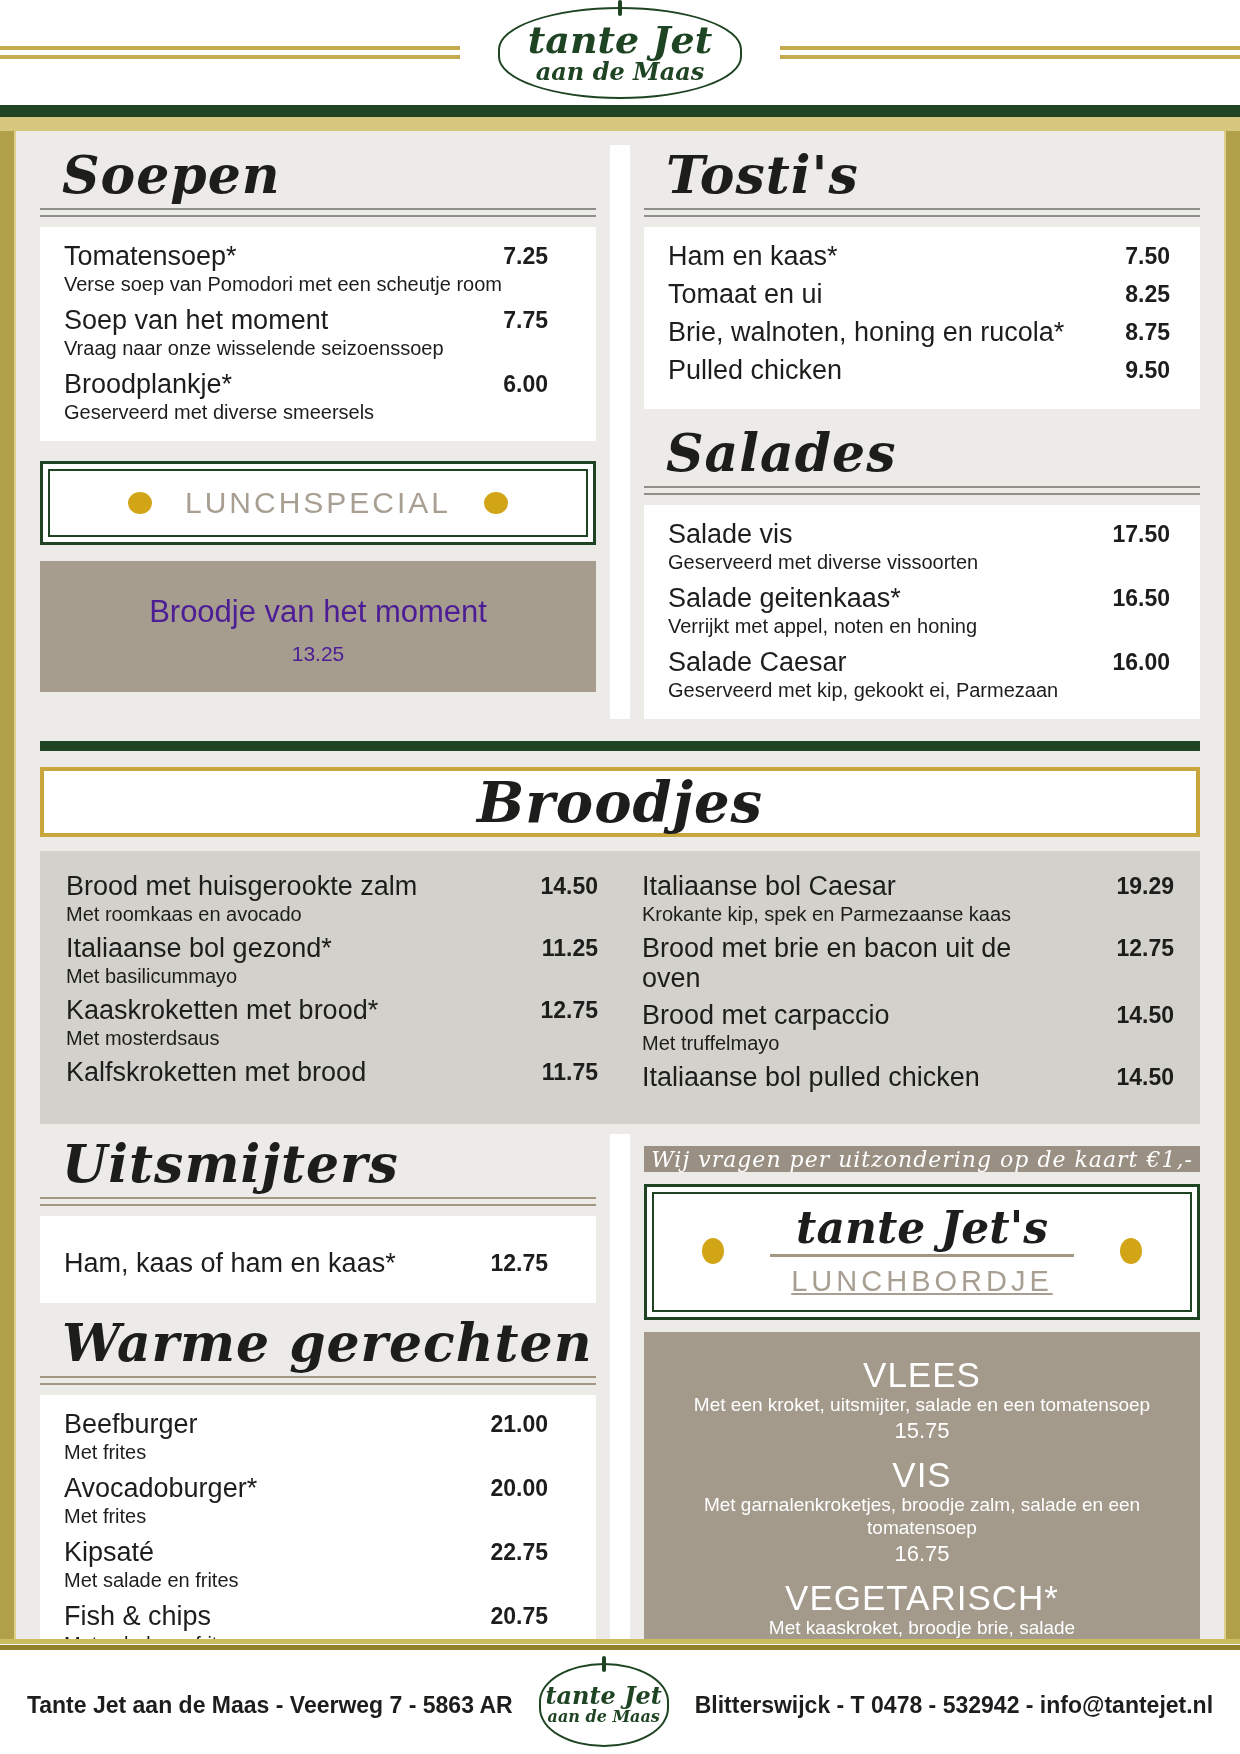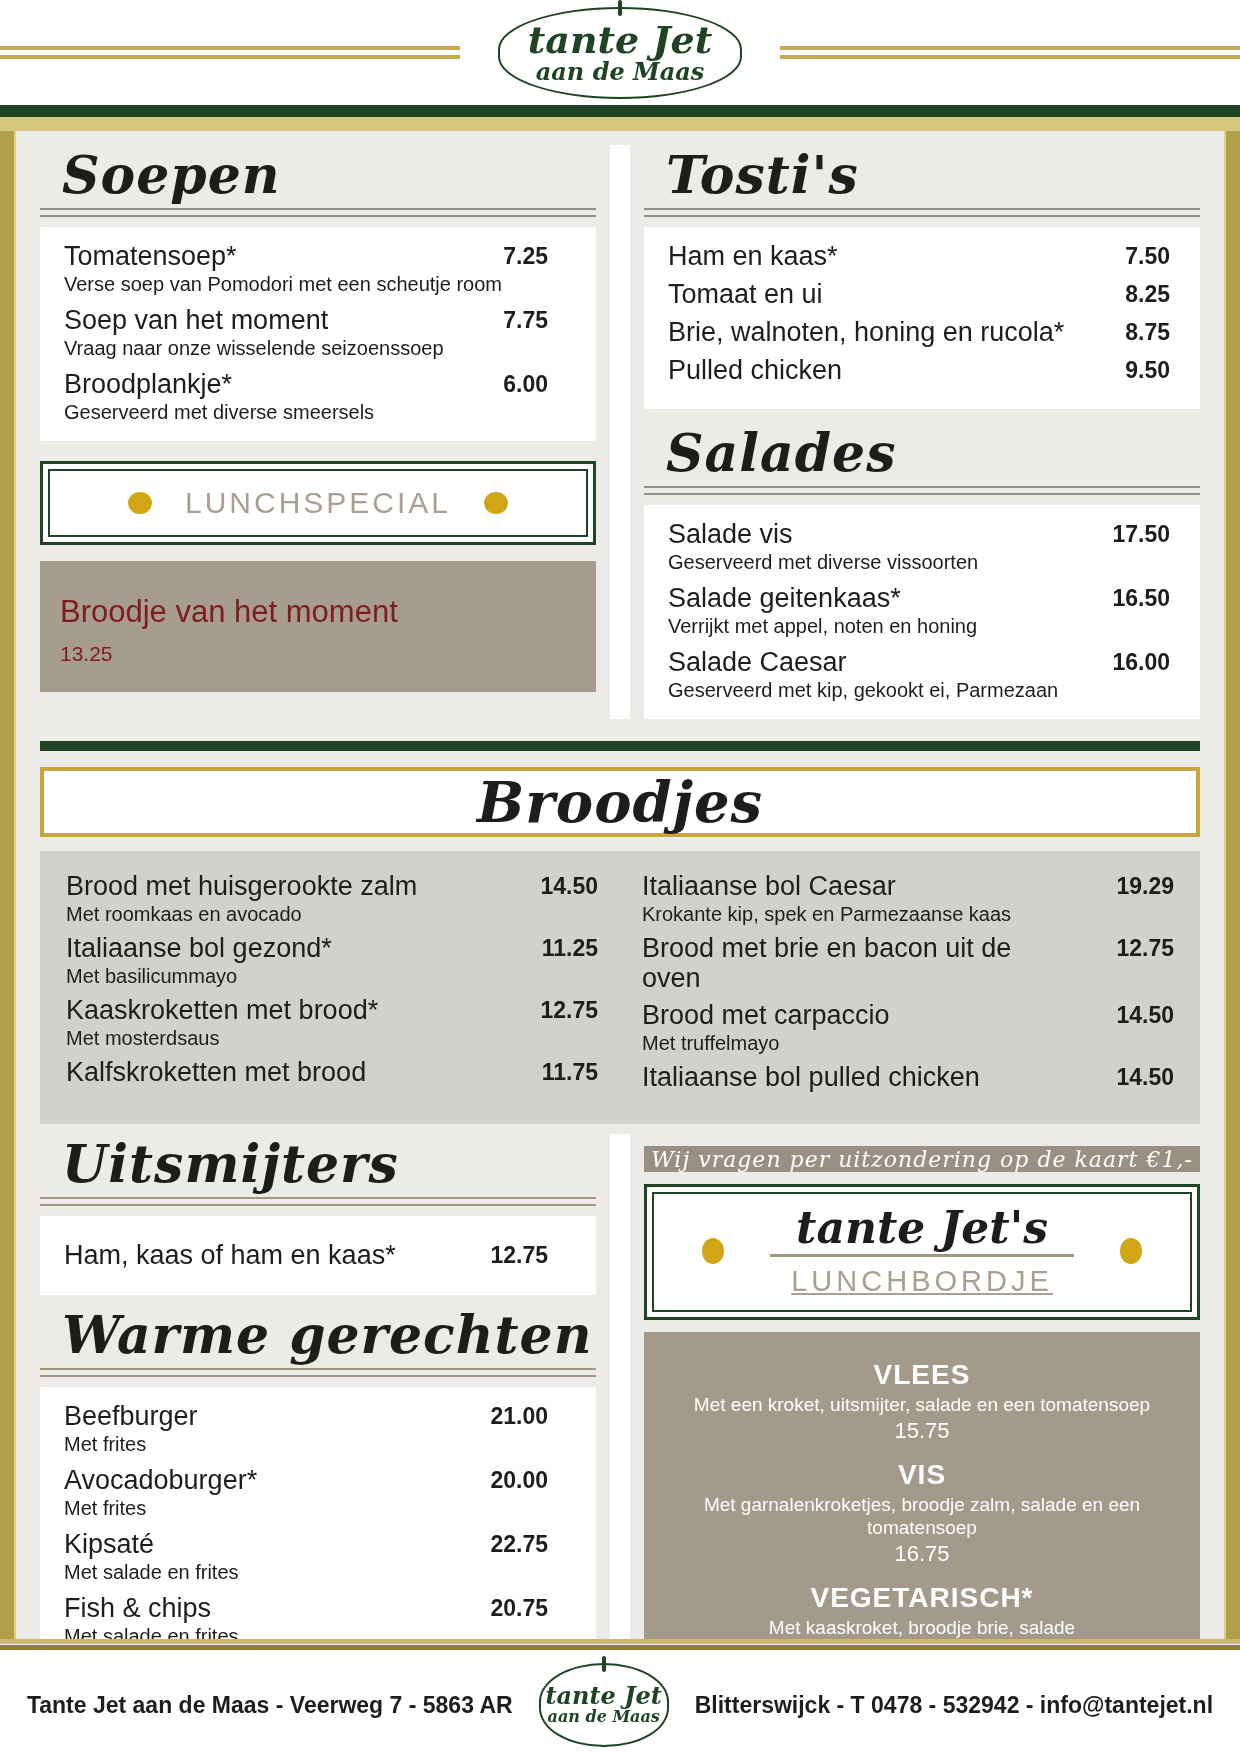--- a/index.html
+++ b/index.html
@@ -64,21 +64,21 @@
   .i-desc:empty{ display:none; }
   .sparse .item{ margin-bottom:7px; }
 
   
   .green-box{ margin-top:20px; border:3px solid var(--green); background:#fff; }
   .green-box-inner{ margin:5px; border:2px solid var(--green); }
   .ls-inner{ display:flex; align-items:center; justify-content:space-between; padding:15px 78px; }
   .gold-dot{ width:24px; height:22px; border-radius:50%; background:var(--dot); flex:0 0 auto; }
   .ls-label{ font-size:30px; letter-spacing:3px; color:var(--muted); }
 
-  .taupe-box{ margin-top:16px; background:var(--taupe); color:#7f1d1d; text-align:left; padding:34px 20px 26px; }
+  .taupe-box{ margin-top:16px; background:var(--taupe); color:#4c1d95; text-align:center; padding:34px 20px 26px; }
   .tb-name{ font-size:31px; line-height:34px; }
   .tb-price{ font-size:21px; margin-top:13px; }
 
   
   .green-divider{ margin-top:22px; height:10px; background:var(--green); }
   .banner{ margin-top:16px; border:4px solid var(--banner-gold); background:#fff; height:70px;
            display:flex; align-items:center; justify-content:center; }
   .banner .script-heading{ margin:0; font-size:56px; line-height:56px; }
   .bp{ margin-top:14px; background:var(--panel); padding:20px 26px 24px 26px;
        display:grid; grid-template-columns:1fr 1fr; column-gap:44px; }
@@ -92,21 +92,21 @@
              font-family:var(--script); font-style:italic; font-size:22px; letter-spacing:1px; }
   .lb-inner{ display:flex; align-items:center; justify-content:space-between; padding:10px 48px 12px; }
   .lb-center{ text-align:center; }
   .lb-script{ font-family:var(--script); font-style:italic; font-weight:bold; font-size:44px;
               line-height:48px; border-bottom:3px solid var(--rule2); padding:0 26px 2px; }
   .lb-sub{ font-size:29px; letter-spacing:4px; color:var(--muted); margin-top:8px;text-decoration:underline; }
   .lb-dot{ width:22px; height:26px; border-radius:50%; background:var(--dot); flex:0 0 auto; }
   .lb-panel{ margin-top:12px; background:var(--lb-panel); color:#fff; text-align:center;
              padding:28px 24px 20px; }
   .lb-opt{ margin-bottom:18px; }
-  .opt-name{ font-size:28px; line-height:30px; letter-spacing:1px;font-weight:bold; }
+  .opt-name{ font-size:35px; line-height:30px; letter-spacing:1px; }
   .opt-desc{ font-size:19px; line-height:23px; margin-top:3px; }
   .opt-price{ font-size:22px; line-height:23px; margin-top:3px; }
 
   
   .bottom-gold{ height:11px; background:linear-gradient(to bottom,#cbbc5e 0 5px,#f6f5ef 5px 6px,#94812c 6px 11px); }
   .footer{ height:110px; background:#fff; display:flex; align-items:center; justify-content:center; }
   .footer-text{ font-size:23px; font-weight:bold; }
   .logo-frame.small{ width:130px; height:84px; margin:0 26px; }
   .logo-frame.small .logo-script{ font-size:24px; line-height:24px; }
   .logo-frame.small .logo-sub{ font-size:16px; line-height:18px; }
@@ -297,21 +297,21 @@
             </div>
 
         </div>
       </div>
     </div>
 
     <div class="cols" style="margin-top:10px">
       <div>
         <div class="script-heading">Uitsmijters</div>
         <div class="rule taupe"></div>
-        <div class="card" style="padding-top:24px;padding-bottom:24px">
+        <div class="card" style="padding-top:32px;padding-bottom:24px">
           <div class="item">
             <div class="item-line">
                 <span class="i-name">Ham, kaas of ham en kaas*</span>
                 <span class="i-price">12.75</span>
               </div>
           </div>
         </div>
 
         <div class="script-heading" style="margin-top:10px">Warme gerechten</div>
         <div class="rule taupe"></div>

